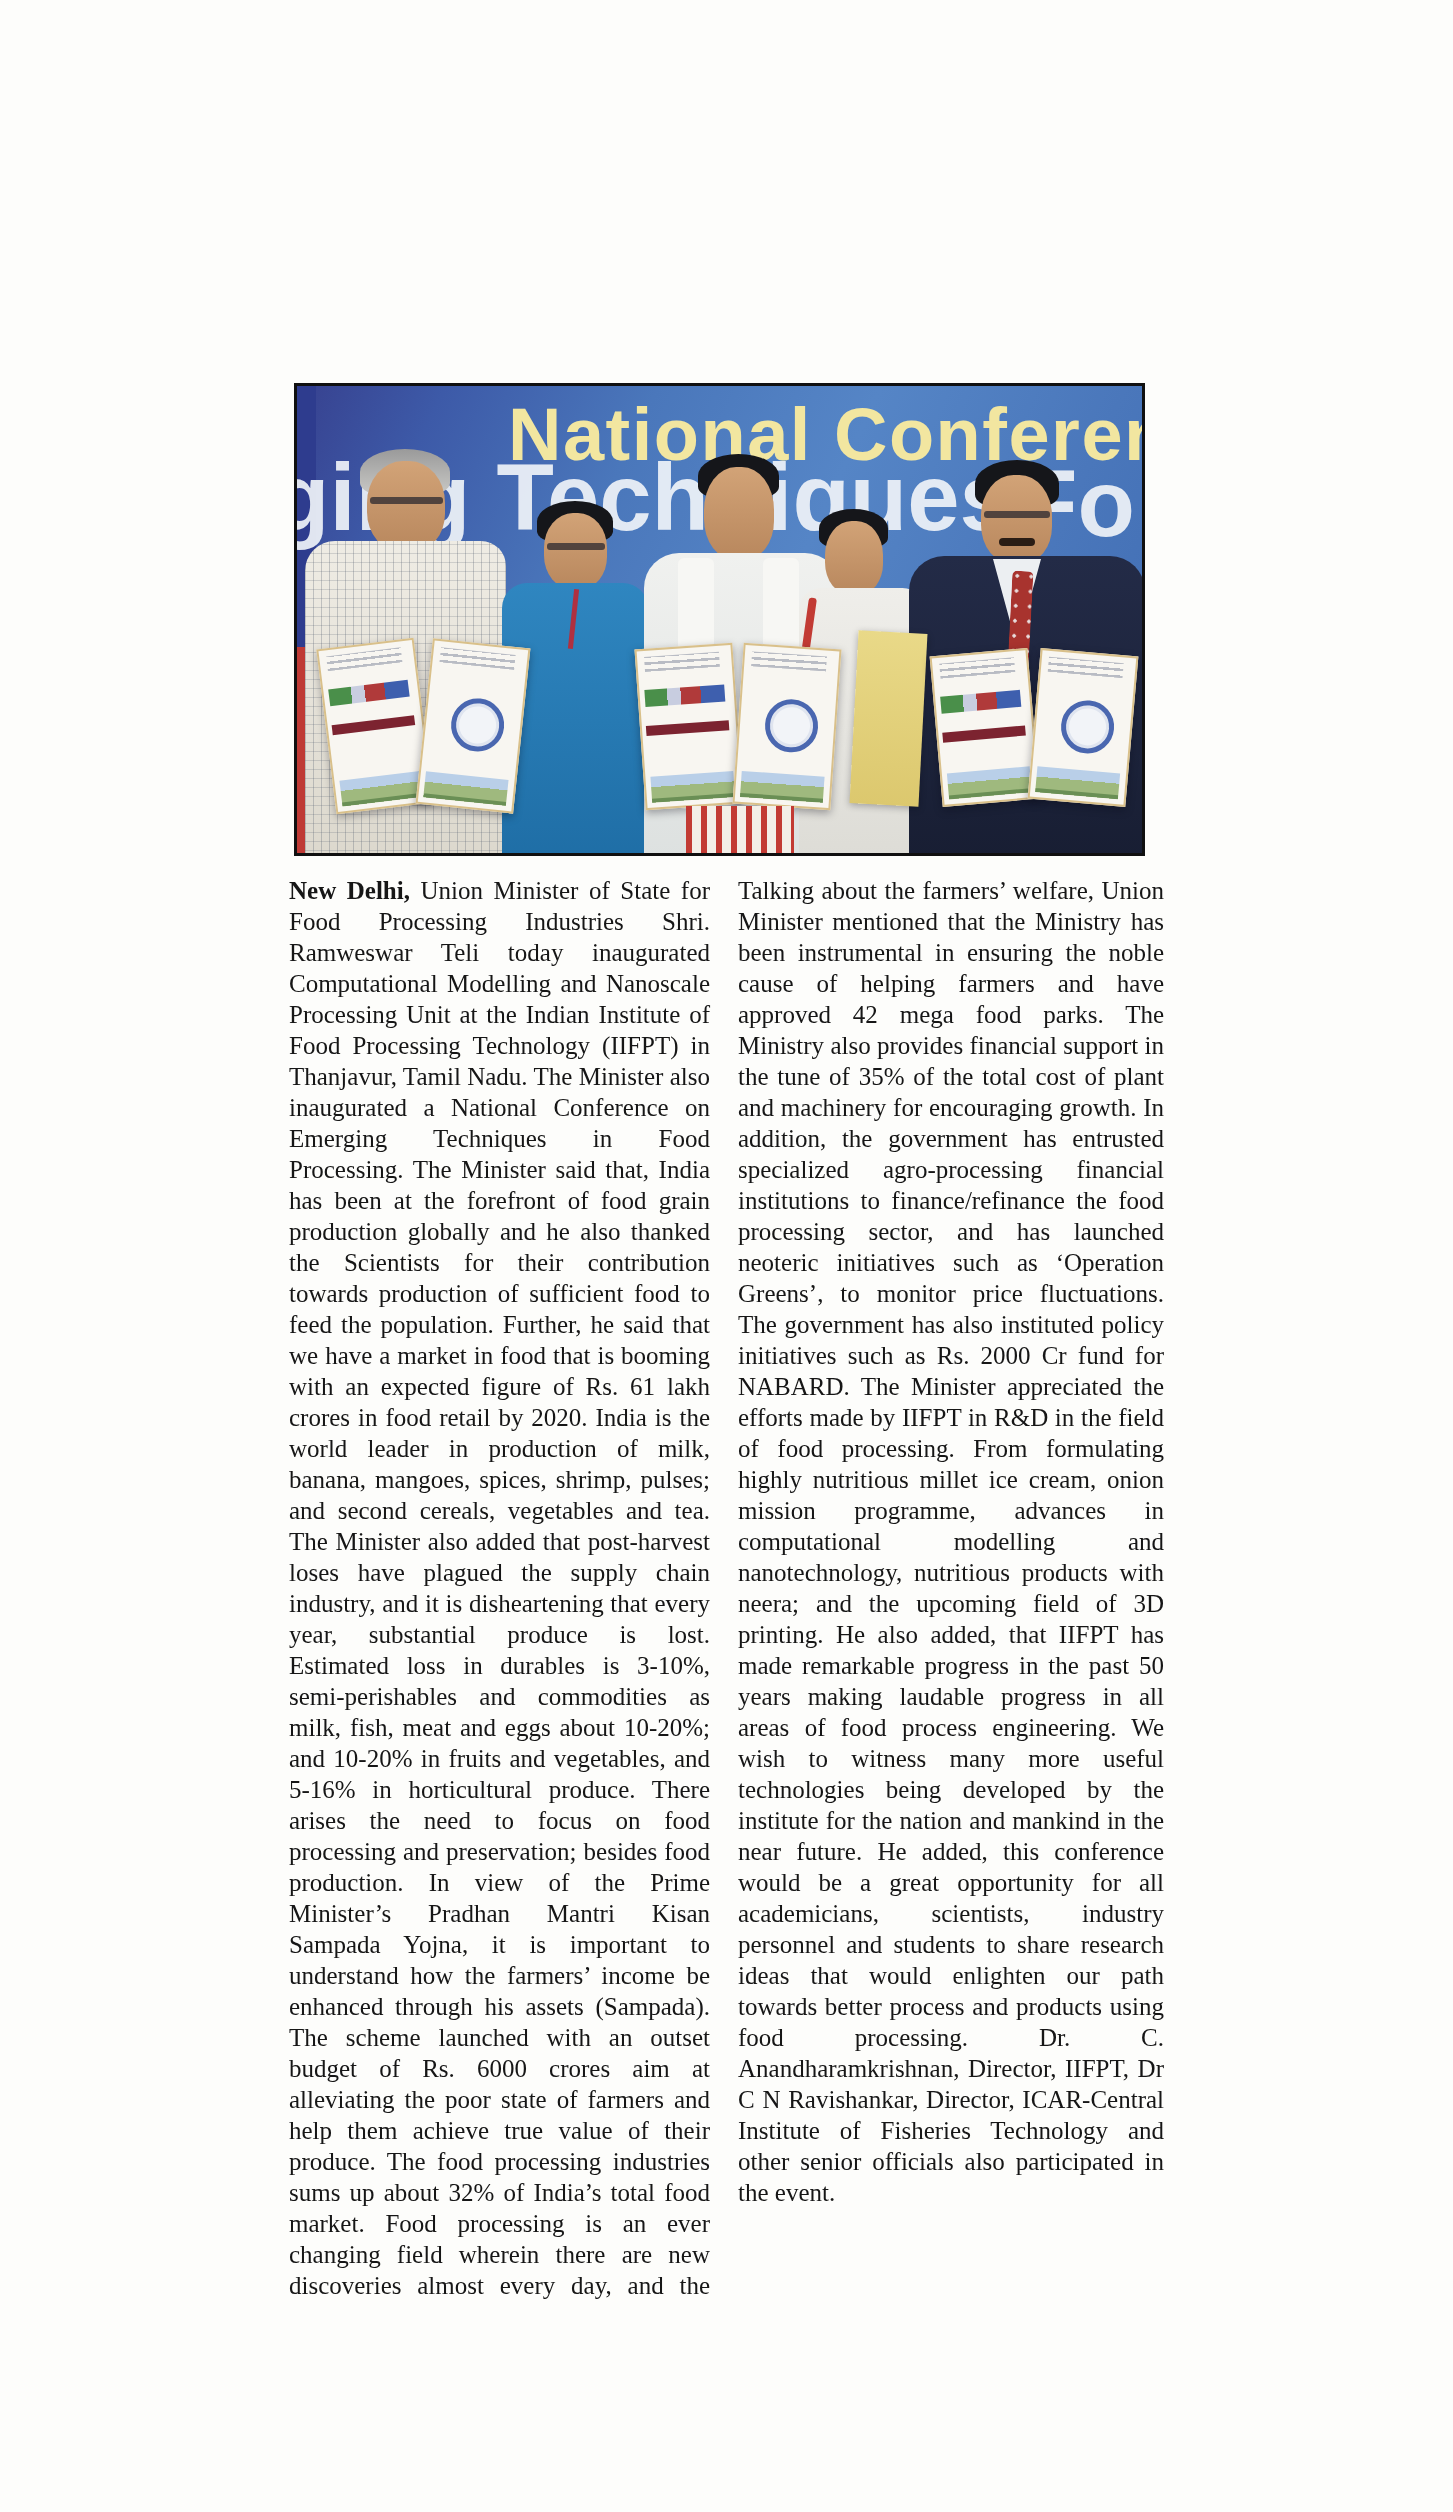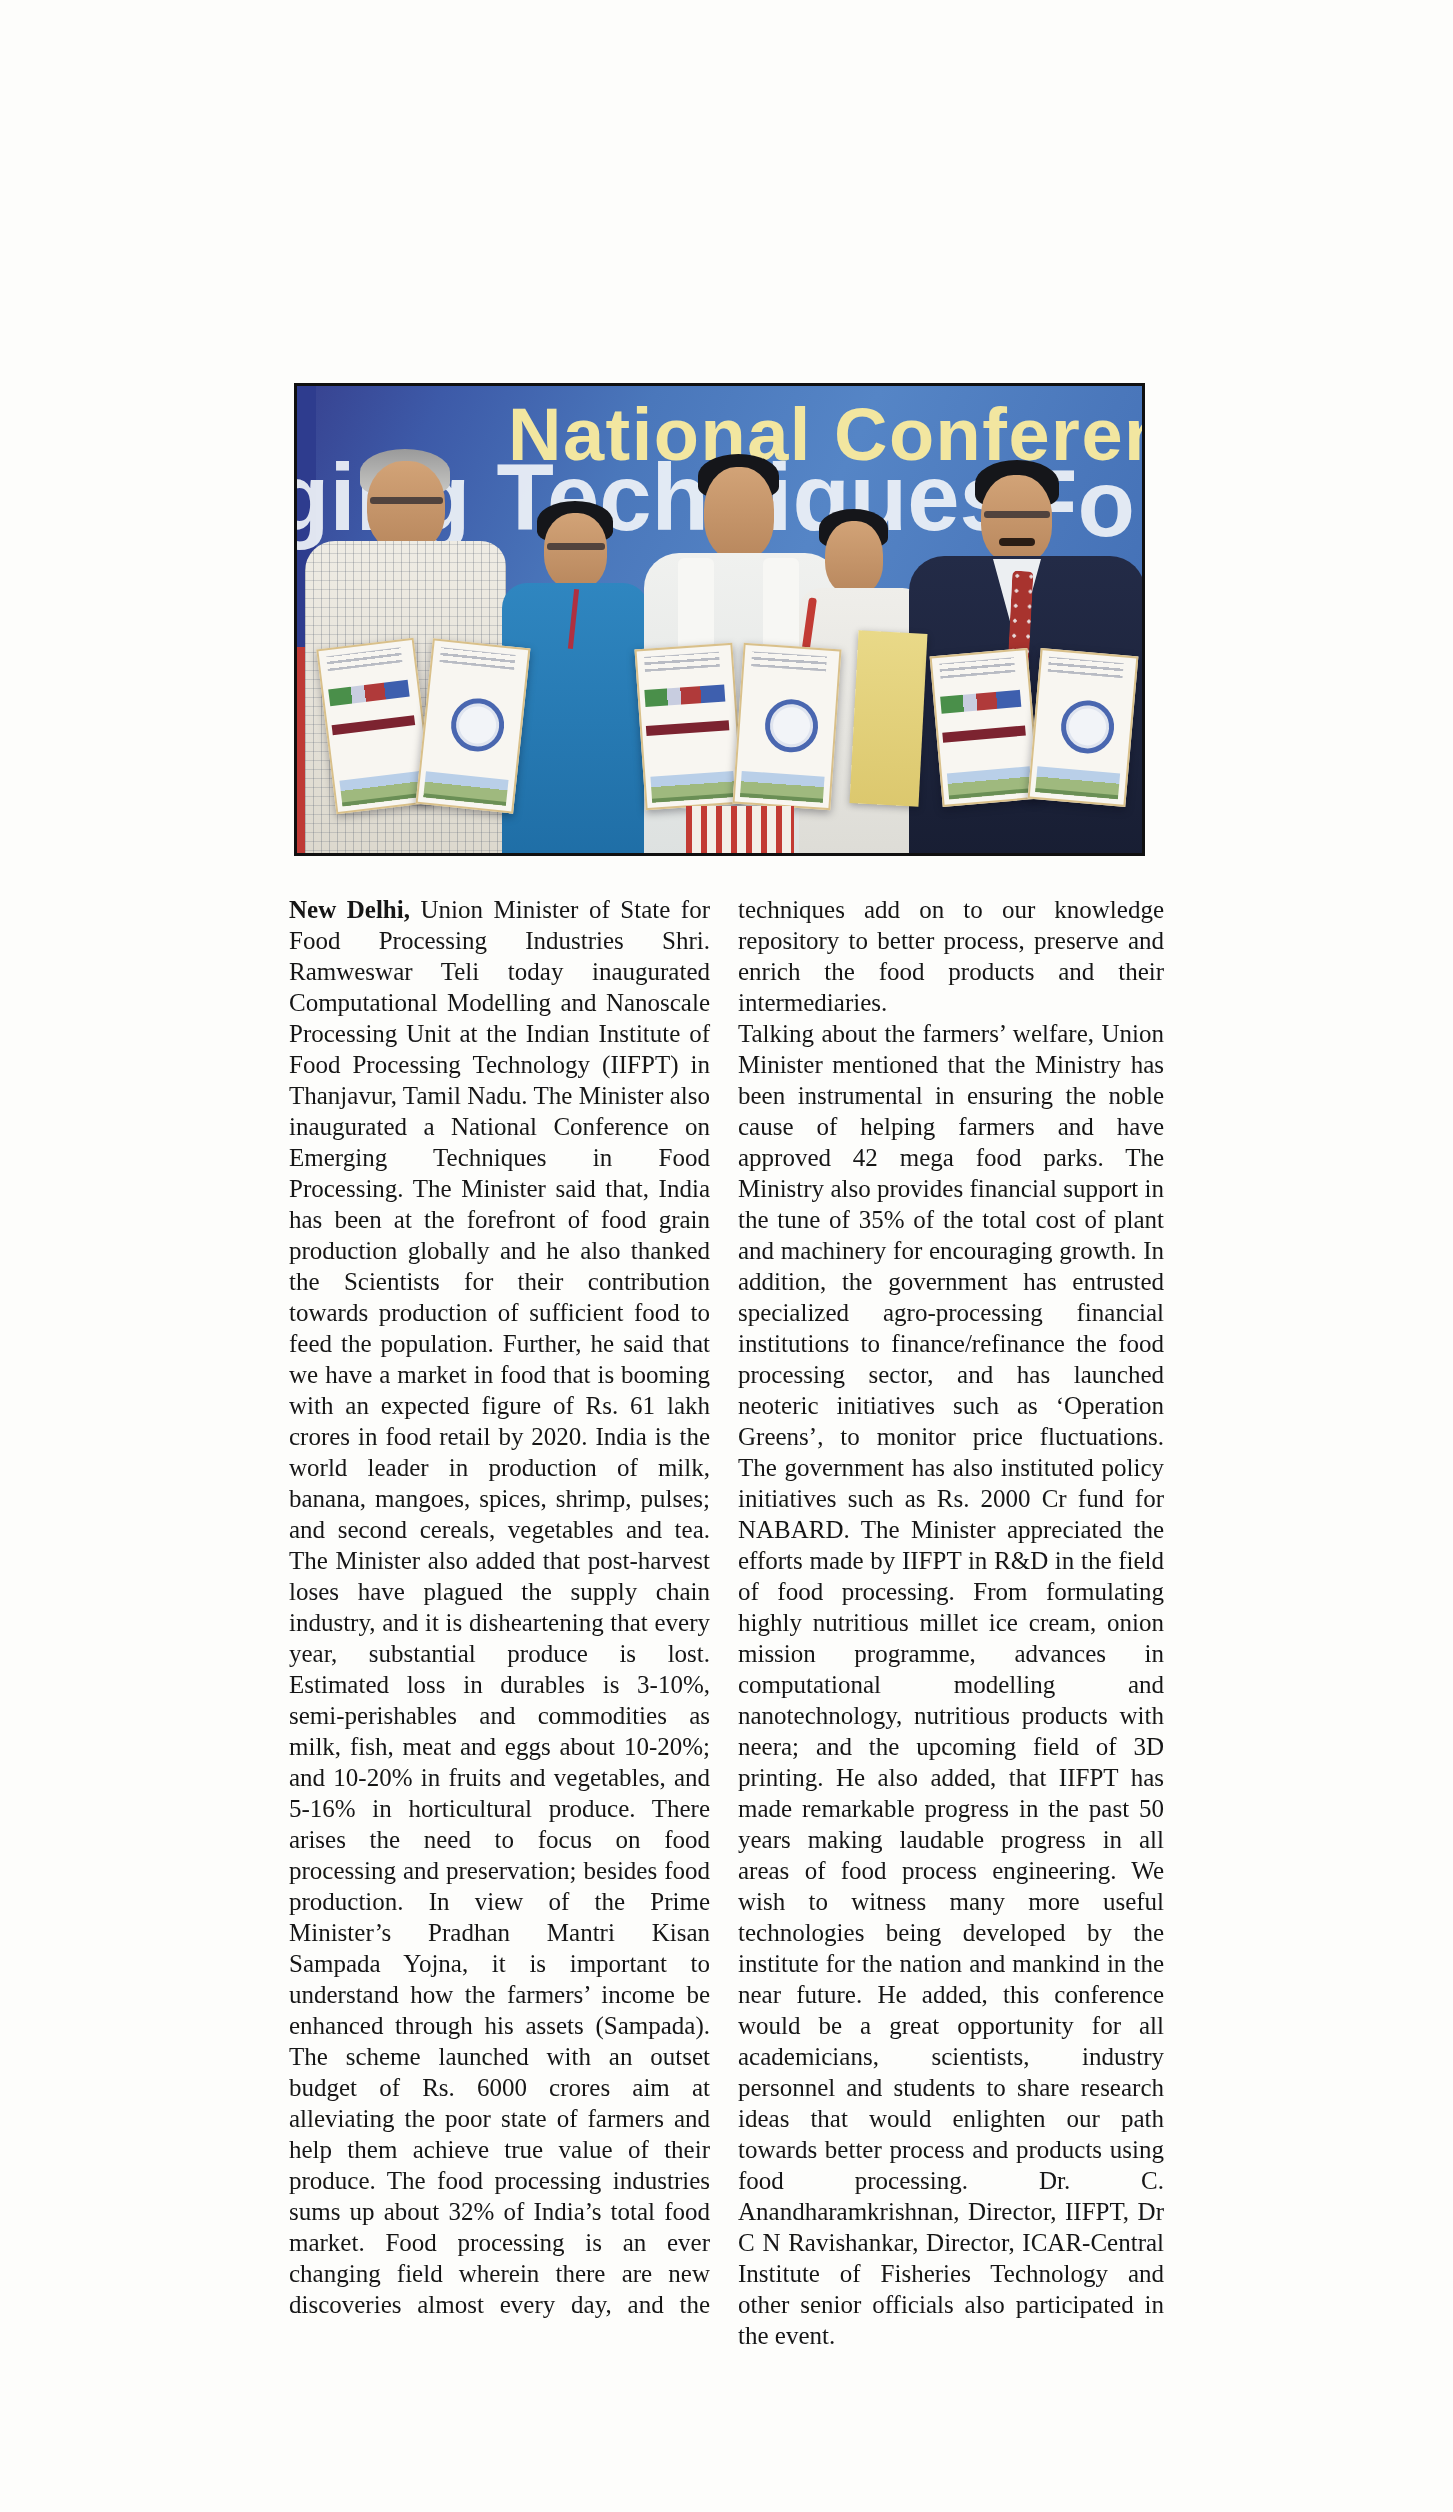--- a/index.html
+++ b/index.html
@@ -65,21 +65,21 @@
       border:5px solid #4a67b0;background:#f2f4f8;box-shadow:inset 0 0 0 3px #dfe4ef;}
   .panel .ph-foot{left:5px;bottom:5px;width:83px;height:26px;
       background:linear-gradient(#b9cfe8 0 40%,#9fb97e 40% 100%);
       box-shadow:inset 0 -4px 0 #6a8f55;}
   .fold-yellow{width:69px;height:173px;background:linear-gradient(#e9d988,#dcc86e);
       transform:rotate(3deg);z-index:5;box-shadow:0 2px 7px rgba(10,10,20,.3);}
   .fringe{left:389px;top:420px;width:108px;height:50px;z-index:6;
       background:repeating-linear-gradient(90deg,#c23b34 0 6px,#f3efe8 6px 15px);}
 
   
-  .columns{position:absolute;left:289px;top:894px;width:875px;display:flex;gap:28px;justify-content:center;}
+  .columns{position:absolute;left:289px;top:875px;width:875px;display:flex;gap:28px;justify-content:center;}
   .col{font-size:25px;line-height:31px;text-align:justify;color:#161616;}
   .col.left{width:421px;}
   .col.right{width:426px;}
   .col p{margin:0;}
   .col.left p{text-align-last:justify;}
   .col .lead{font-weight:bold;}
   .col.right p + p{margin-top:0;}
 </style>
 </head>
 <body>
@@ -179,19 +179,18 @@
     </div>
 
     <div class="fringe"></div>
   </div>
 
   <div class="columns">
     <div class="col left">
       <p><b class="lead">New Delhi,</b><span> Union Minister of State for Food Processing Industries Shri. Ramweswar Teli today inaugurated Computational Modelling and Nanoscale Processing Unit at the Indian Institute of Food Processing Technology (IIFPT) in Thanjavur, Tamil Nadu. The Minister also inaugurated a National Conference on Emerging Techniques in Food Processing. The Minister said that, India has been at the forefront of food grain production globally and he also thanked the Scientists for their contribution towards production of sufficient food to feed the population. Further, he said that we have a market in food that is booming with an expected figure of Rs. 61 lakh crores in food retail by 2020. India is the world leader in production of milk, banana, mangoes, spices, shrimp, pulses; and second cereals, vegetables and tea. The Minister also added that post-harvest loses have plagued the supply chain industry, and it is disheartening that every year, substantial produce is lost. Estimated loss in durables is 3-10%, semi-perishables and commodities as milk, fish, meat and eggs about 10-20%; and 10-20% in fruits and vegetables, and 5-16% in horticultural produce. There arises the need to focus on food processing and preservation; besides food production. In view of the Prime Minister’s Pradhan Mantri Kisan Sampada Yojna, it is important to understand how the farmers’ income be enhanced through his assets (Sampada). The scheme launched with an outset budget of Rs. 6000 crores aim at alleviating the poor state of farmers and help them achieve true value of their produce. The food processing industries sums up about 32% of India’s total food market. Food processing is an ever changing field wherein there are new discoveries almost every day, and the</span></p>
     </div>
     <div class="col right">
-      <p>techniques add on to our knowledge repository to better process, preserve and enrich the food products and their intermediaries.</p>
       <p>Talking about the farmers’ welfare, Union Minister mentioned that the Ministry has been instrumental in ensuring the noble cause of helping farmers and have approved 42 mega food parks. The Ministry also provides financial support in the tune of 35% of the total cost of plant and machinery for encouraging growth. In addition, the government has entrusted specialized agro-processing financial institutions to finance/refinance the food processing sector, and has launched neoteric initiatives such as ‘Operation Greens’, to monitor price fluctuations. The government has also instituted policy initiatives such as Rs. 2000 Cr fund for NABARD. The Minister appreciated the efforts made by IIFPT in R&amp;D in the field of food processing. From formulating highly nutritious millet ice cream, onion mission programme, advances in computational modelling and nanotechnology, nutritious products with neera; and the upcoming field of 3D printing. He also added, that IIFPT has made remarkable progress in the past 50 years making laudable progress in all areas of food process engineering. We wish to witness many more useful technologies being developed by the institute for the nation and mankind in the near future. He added, this conference would be a great opportunity for all academicians, scientists, industry personnel and students to share research ideas that would enlighten our path towards better process and products using food processing. Dr. C. Anandharamkrishnan, Director, IIFPT, Dr C N Ravishankar, Director, ICAR-Central Institute of Fisheries Technology and other senior officials also participated in the event.</p>
     </div>
   </div>
 
 </div>
 
 
 </body></html>

